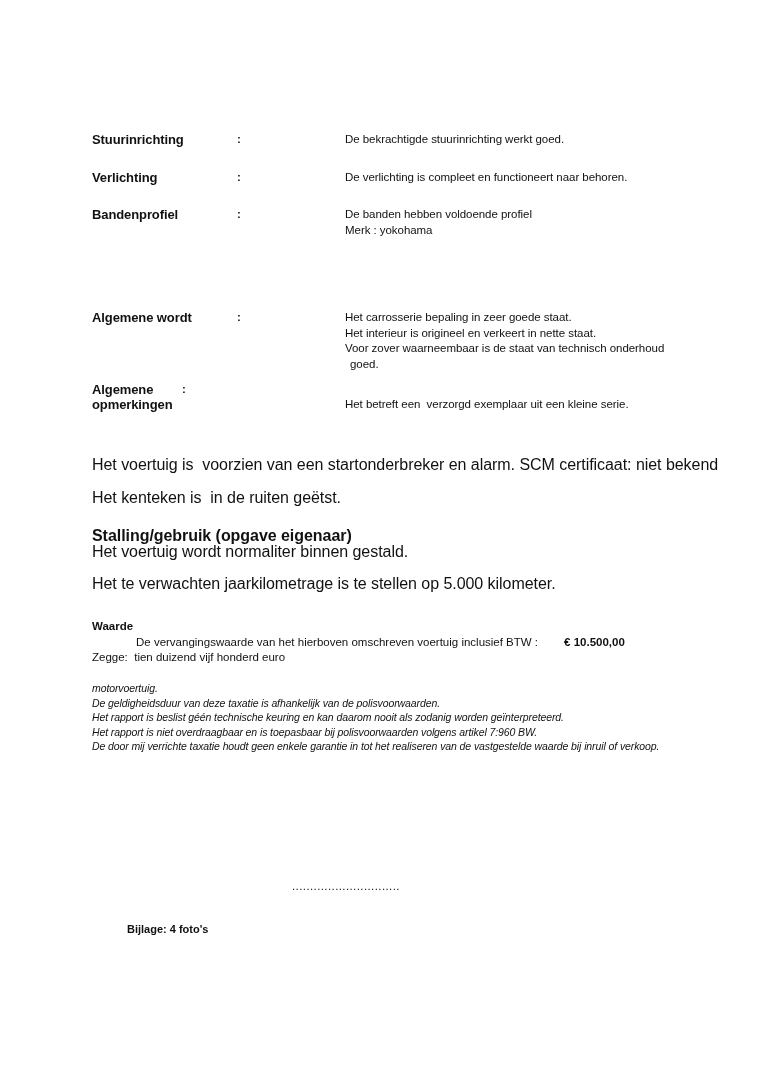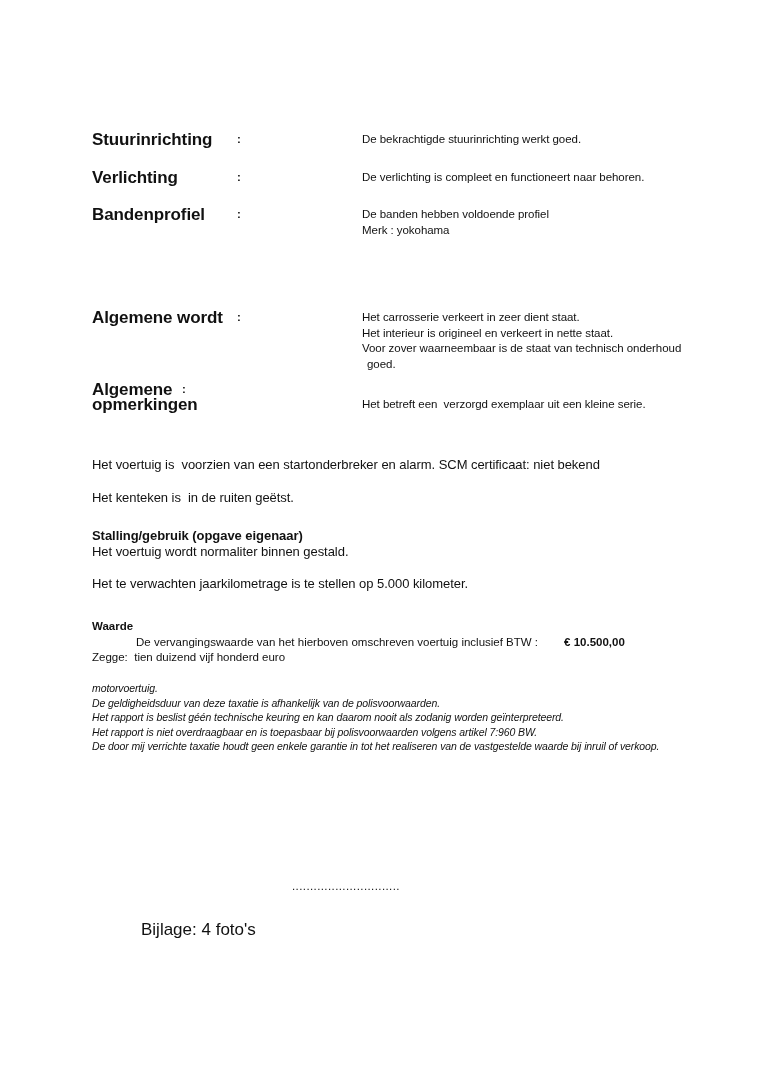--- a/index.html
+++ b/index.html
@@ -32,21 +32,21 @@
   }
   .spec-row {
     display: flex;
     align-items: flex-start;
     margin-bottom: 22px;
   }
   .spec-label {
     width: 145px;
     flex: 0 0 145px;
     font-weight: bold;
-    font-size: 17px;
+    font-size: 13px;
     line-height: 15px;
     letter-spacing: -0.1px;
   }
   .spec-label .lbl-line {
     display: block;
   }
   .spec-colon {
     width: 108px;
     flex: 0 0 108px;
     font-weight: bold;
@@ -55,21 +55,20 @@
   }
   .spec-value {
     flex: 1 1 auto;
     font-size: 11.5px;
     line-height: 15.5px;
     letter-spacing: -0.05px;
   }
   .spec-value .val-line {
     display: block;
     white-space: pre;
-    margin-left: 17px;
   }
   .spec-value .val-line.indent {
     padding-left: 5px;
   }
 
   
   .spec-row.row-algemene-staat { margin-bottom: 10px; }
   .spec-row.row-opmerkingen .spec-label { padding-top: 0; }
   .spec-row.row-opmerkingen .spec-colon {
     
@@ -80,21 +79,21 @@
   .gap-before-staat { height: 50px; }
 
   
   .body-block {
     position: absolute;
     left: 92px;
     top: 457px;
     width: 600px;
   }
   .body-line {
-    font-size: 13px;
+    font-size: 16px;
     line-height: 15.5px;
     letter-spacing: -0.05px;
     white-space: pre;
   }
   .body-line.bold { font-weight: bold; margin-top: 6px; }
   .body-gap { height: 17px; }
 
   
   .waarde-block {
     position: absolute;
@@ -146,25 +145,25 @@
     left: 292px;
     top: 879px;
     font-size: 11.5px;
     line-height: 14px;
     letter-spacing: 0.4px;
     color: #111111;
     white-space: pre;
   }
   .attachment {
     position: absolute;
-    left: 141px;
+    left: 127px;
     top: 922px;
-    font-size: 17px;
-    line-height: 15.5px;
-    font-weight: normal;
+    font-size: 11px;
+    line-height: 15.5px;
+    font-weight: bold;
     white-space: pre;
   }
 </style>
 </head>
 <body>
 
 <div class="page">
 
   <div class="spec-list">
 
@@ -200,21 +199,21 @@
     </div>
 
     <div class="gap-before-staat"></div>
 
     <div class="spec-row row-algemene-staat">
       <div class="spec-label">
         <span class="lbl-line">Algemene wordt</span>
       </div>
       <div class="spec-colon">:</div>
       <div class="spec-value">
-        <span class="val-line">Het carrosserie verkeert in zeer dient staat.</span>
+        <span class="val-line">Het carrosserie bepaling in zeer goede staat.</span>
         <span class="val-line">Het interieur is origineel en verkeert in nette staat.</span>
         <span class="val-line">Voor zover waarneembaar is de staat van technisch onderhoud</span>
         <span class="val-line indent">goed.</span>
       </div>
     </div>
 
     <div class="spec-row row-opmerkingen">
       <div class="spec-label">
         <span class="lbl-line">Algemene</span>
         <span class="lbl-line">opmerkingen</span>

